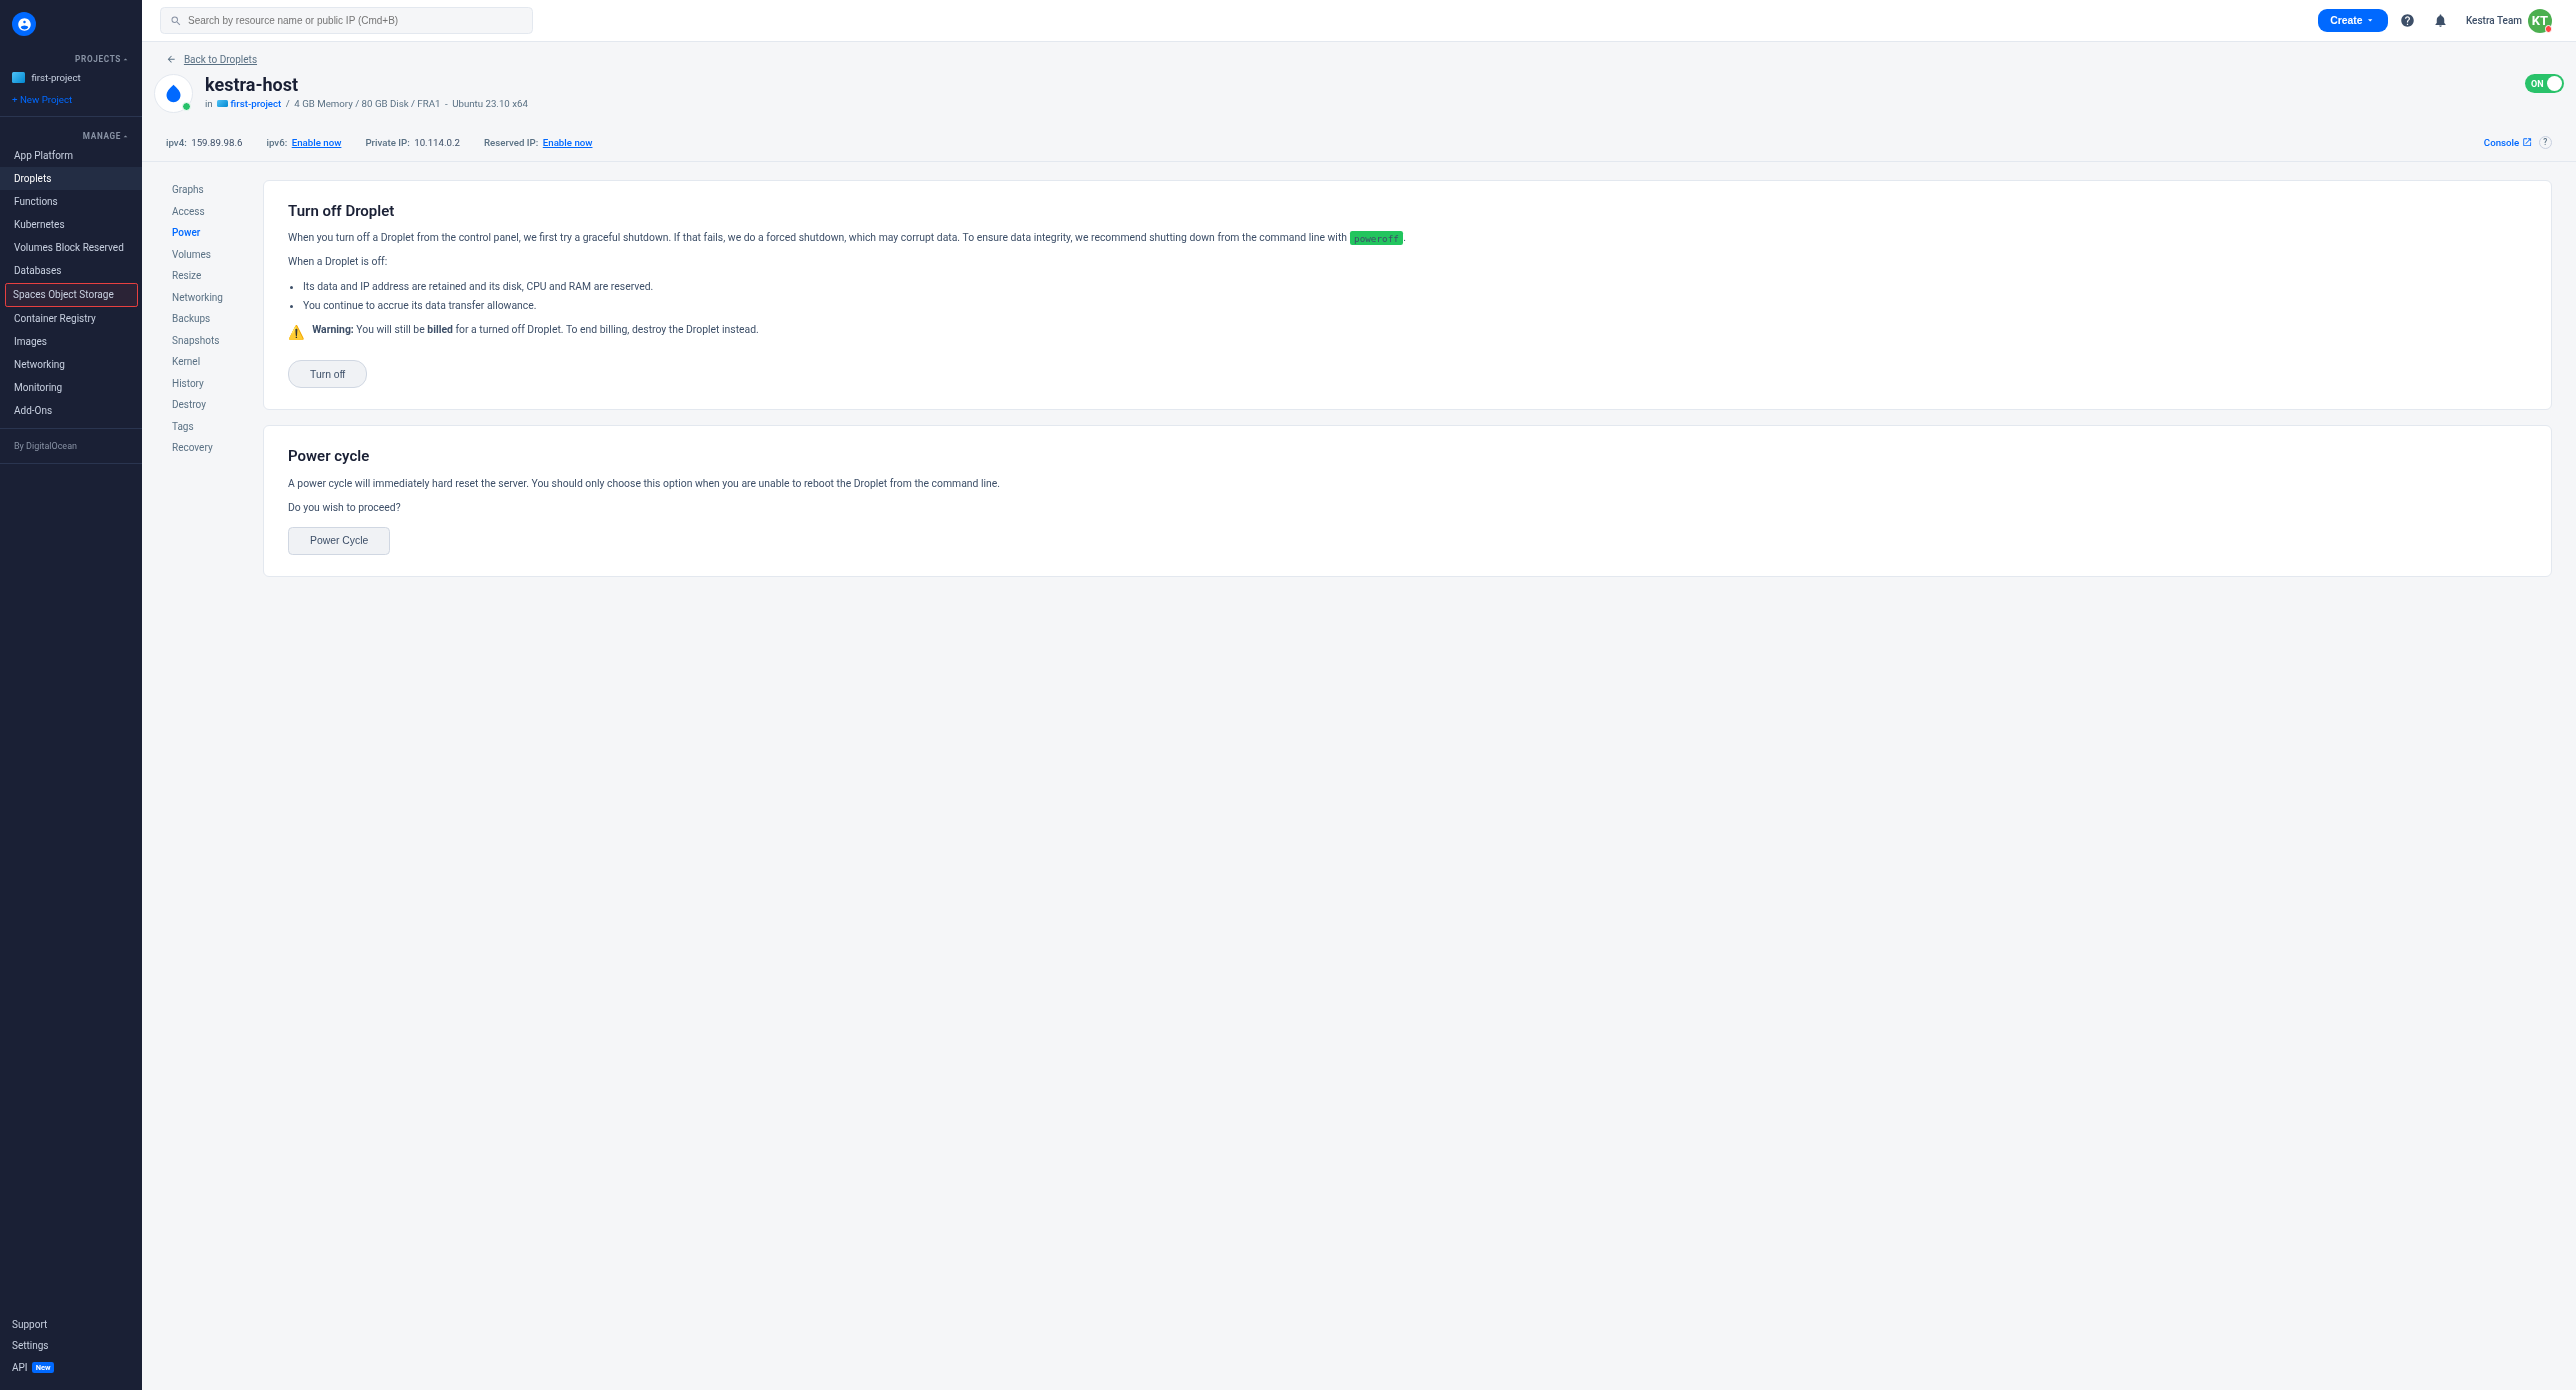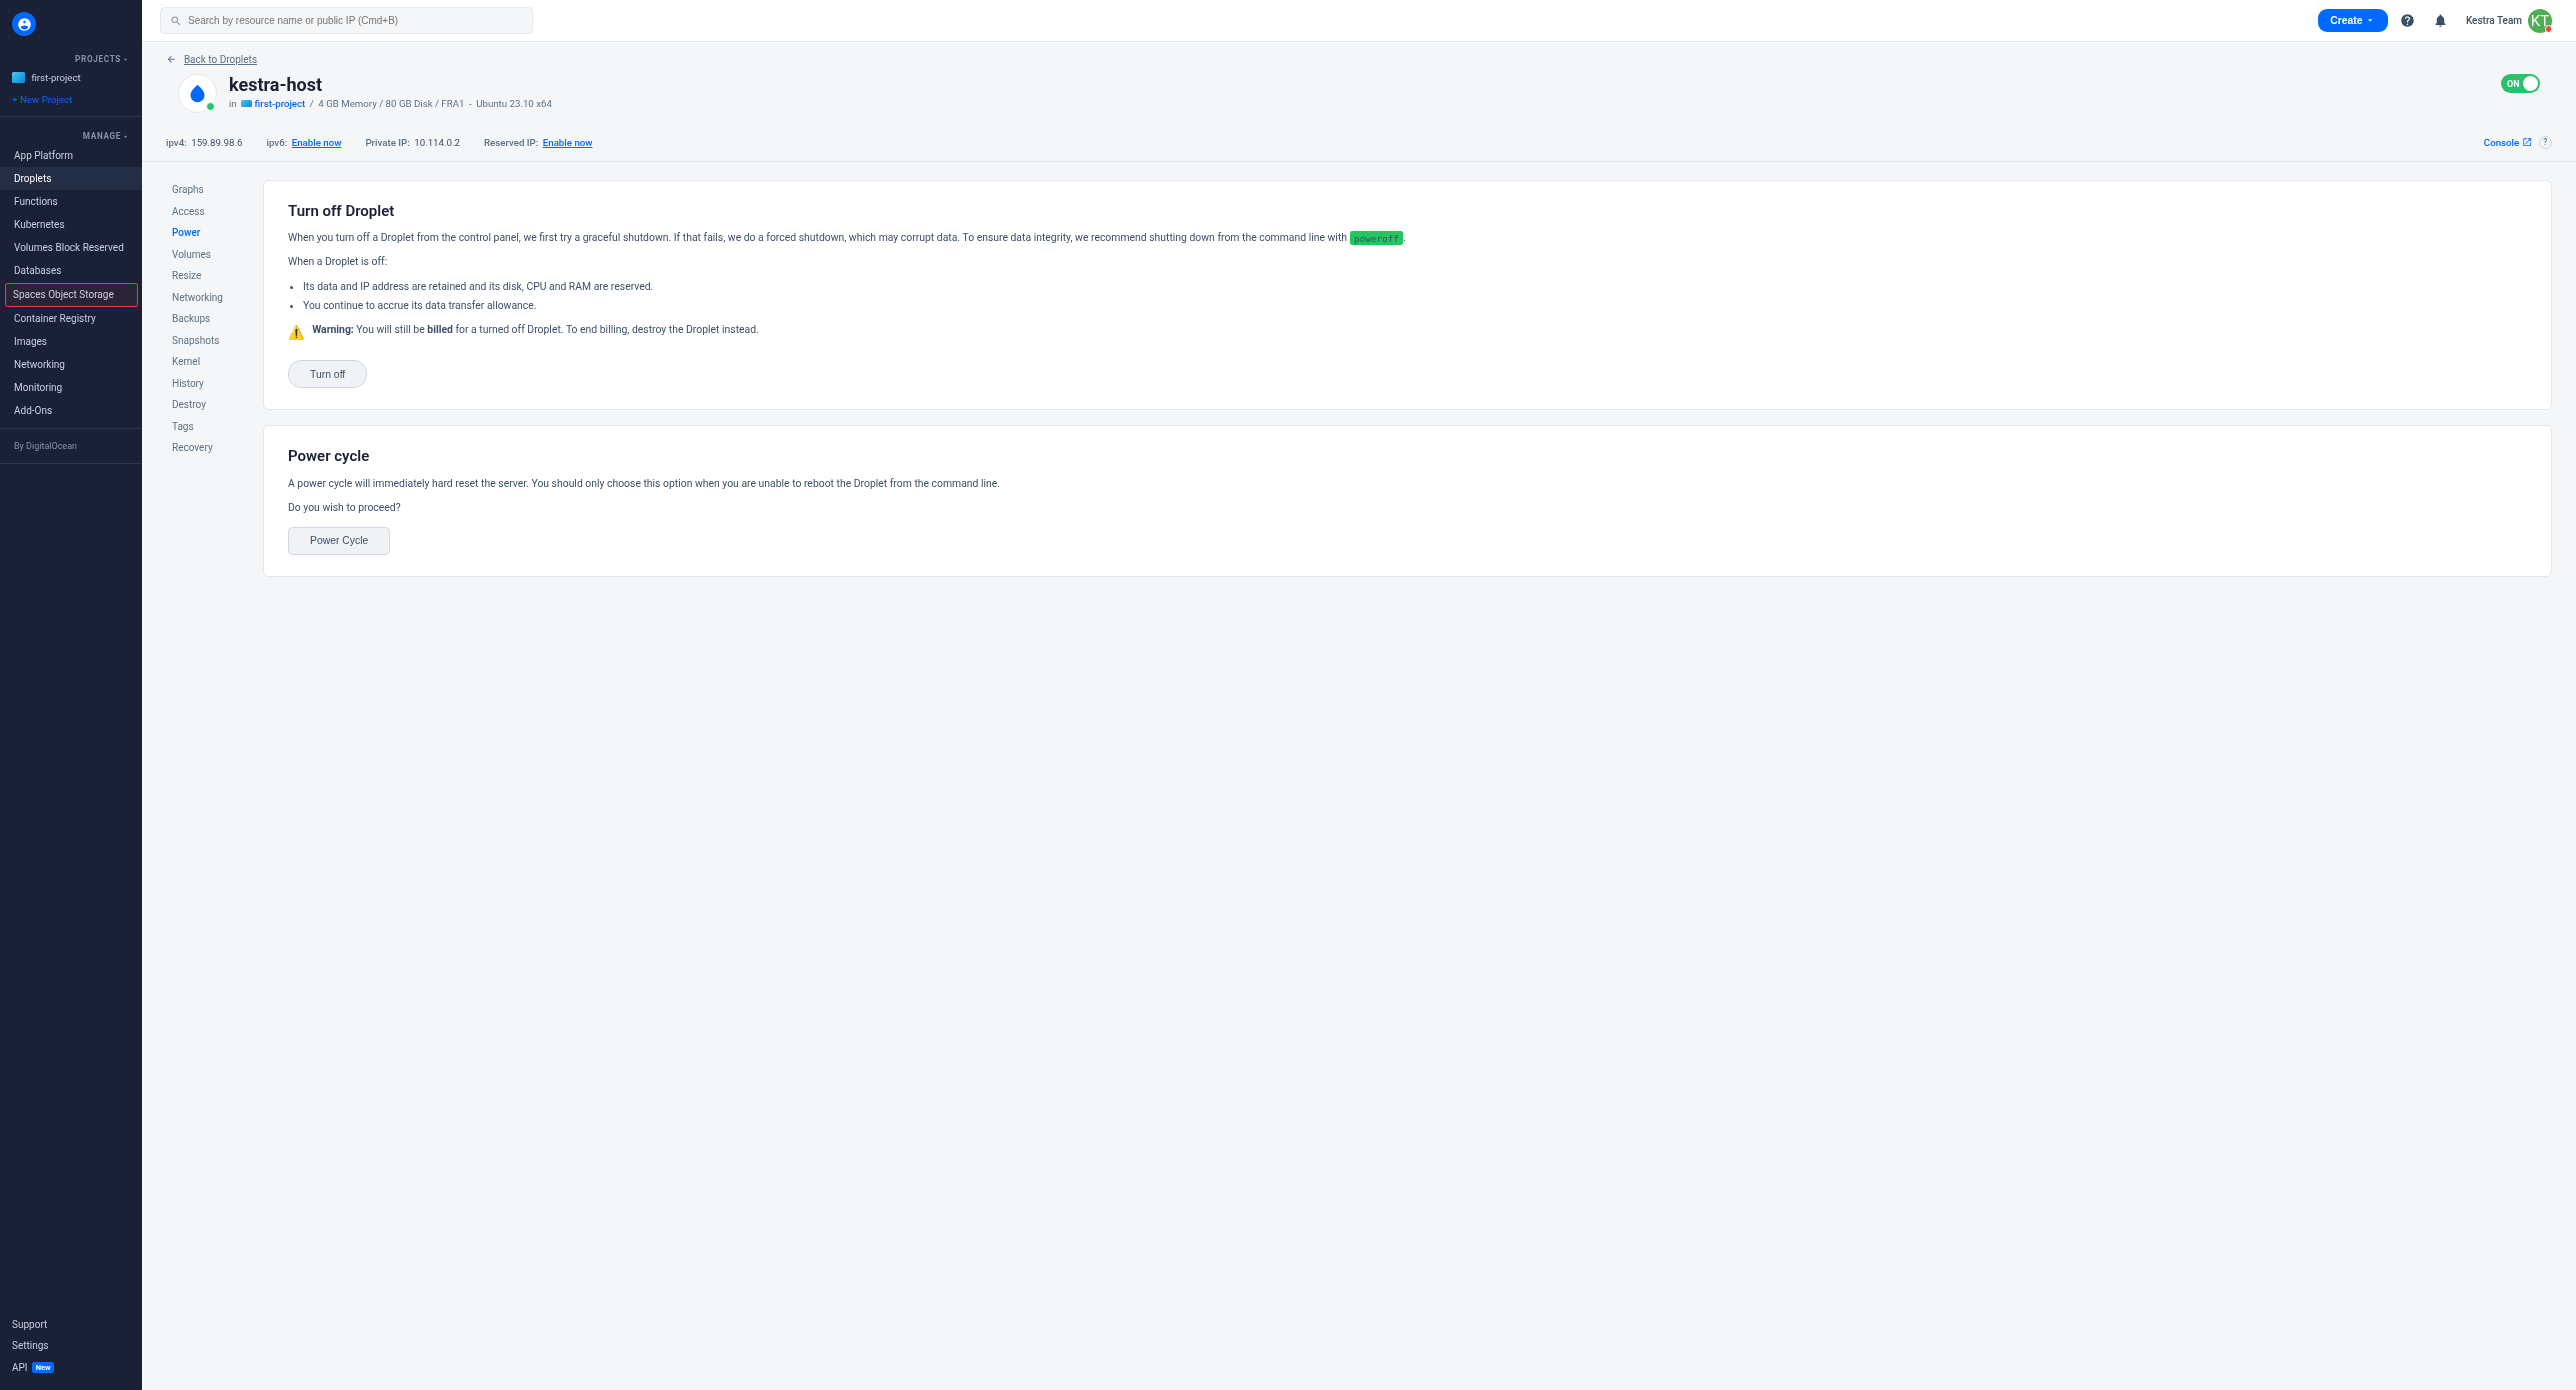--- a/index.html
+++ b/index.html
@@ -110,21 +110,21 @@
     .topbar-icon-btn {
       width: 27px; height: 27px; border-radius: 50%; border: none;
       background: transparent; cursor: pointer; display: flex; align-items: center; justify-content: center;
     }
     .topbar-icon-btn svg { width: 15px; height: 15px; fill: #3d4f68; }
     .user-area { display: flex; align-items: center; gap: 6px; cursor: pointer; padding: 3px 6px; border-radius: 4.5px; }
     .user-name { font-size: 10px; color: #3d4f68; font-weight: 500; }
     .avatar {
       width: 24px; height: 24px; border-radius: 50%;
       background: #4caf50; display: flex; align-items: center; justify-content: center;
-      color: white; font-size: 15px; font-weight: 400; position: relative;
+      color: white; font-size: 13px; font-weight: 700; position: relative;
     }
     .avatar-dot {
       position: absolute; bottom: 0; right: 0;
       width: 7.5px; height: 7.5px; border-radius: 50%;
       background: #ff4444; border: 1.5px solid white;
     }
 
     
     #content {
       flex: 1; overflow-y: auto; padding: 0;
@@ -135,21 +135,21 @@
     .breadcrumb-bar {
       padding: 12px 24px 9px;
       display: flex; align-items: center; gap: 4.5px;
       color: #5a7184; font-size: 10px;
     }
     .breadcrumb-bar svg { width: 10.4px; height: 10.4px; fill: #5a7184; margin-right: 3px; }
     .breadcrumb-link { color: #5a7184; cursor: pointer; }
 
     
     .droplet-header {
-      padding: 0 36px 15px;
+      padding: 0 12px 15px;
       display: flex; align-items: flex-start; justify-content: space-between;
     }
     .droplet-header-left { display: flex; align-items: flex-start; gap: 12px; }
     .droplet-icon-wrap {
       width: 39px; height: 39px; border-radius: 50%;
       border: 1.5px solid #e3e8ef;
       display: flex; align-items: center; justify-content: center;
       background: white; position: relative;
     }
     .droplet-icon-wrap svg { width: 21px; height: 21px; fill: #0069ff; }

